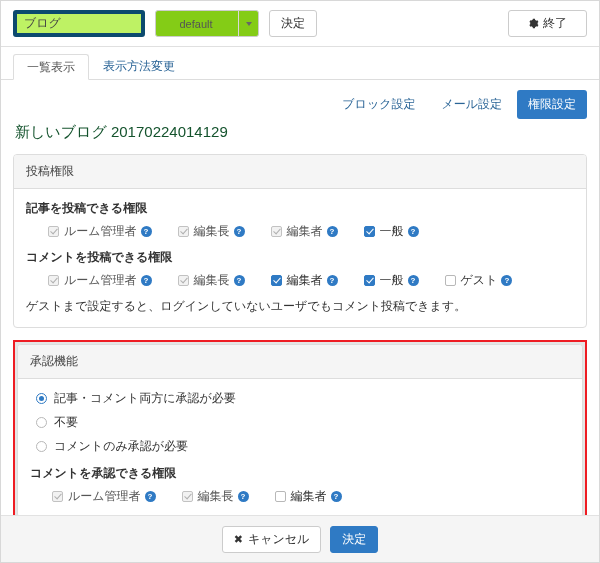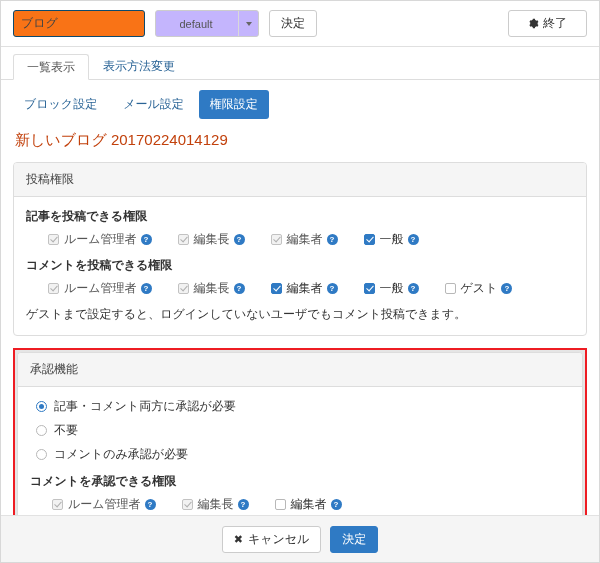--- a/index.html
+++ b/index.html
@@ -32,37 +32,37 @@
     border-bottom: 1px solid #e0e0e0;
     display: flex;
     align-items: center;
     padding: 0 12px;
     flex: 0 0 auto;
   }
   .name-input {
     width: 132px;
     height: 27px;
     box-sizing: border-box;
-    border: 1px solid #0c4a6e;
+    border: 4px solid #0c4a6e;
     border-radius: 3px;
-    background: #f97316;
+    background: #bef264;
     padding: 0 7px;
     font-family: "Liberation Sans", "DejaVu Sans", sans-serif;
     font-size: 12px;
     color: #444444;
     outline: none;
   }
   .select-wrap {
     margin-left: 10px;
     width: 104px;
     height: 27px;
     box-sizing: border-box;
     border: 1px solid #cccccc;
     border-radius: 3px;
-    background: #c4b5fd;
+    background: #84cc16;
     display: flex;
     align-items: center;
     position: relative;
   }
   .select-value {
     flex: 1;
     text-align: center;
     font-size: 11px;
     color: #555555;
     padding-right: 2px;
@@ -151,37 +151,38 @@
   .content {
     flex: 1;
     padding: 10px 12px 0 12px;
     box-sizing: border-box;
     overflow: hidden;
   }
   .subtabs {
     display: flex;
     align-items: center;
     gap: 4px;
-    margin-bottom: 12px;
+    margin-bottom: 4px;
+    justify-content: flex-end;
   }
   .subtab {
     font-size: 12px;
     padding: 6px 11px;
     border-radius: 3px;
     cursor: pointer;
     color: #2a6496;
     white-space: nowrap;
   }
   .subtab.active {
     background: #2f7ac4;
     color: #ffffff;
   }
   .page-title {
     font-size: 15px;
-    color: #c2410c;
+    color: #14532d;
     margin: 0 0 12px 2px;
     font-weight: normal;
   }
 
   
   .panel {
     border: 1px solid #dddddd;
     border-radius: 4px;
     background: #ffffff;
     margin-bottom: 12px;

